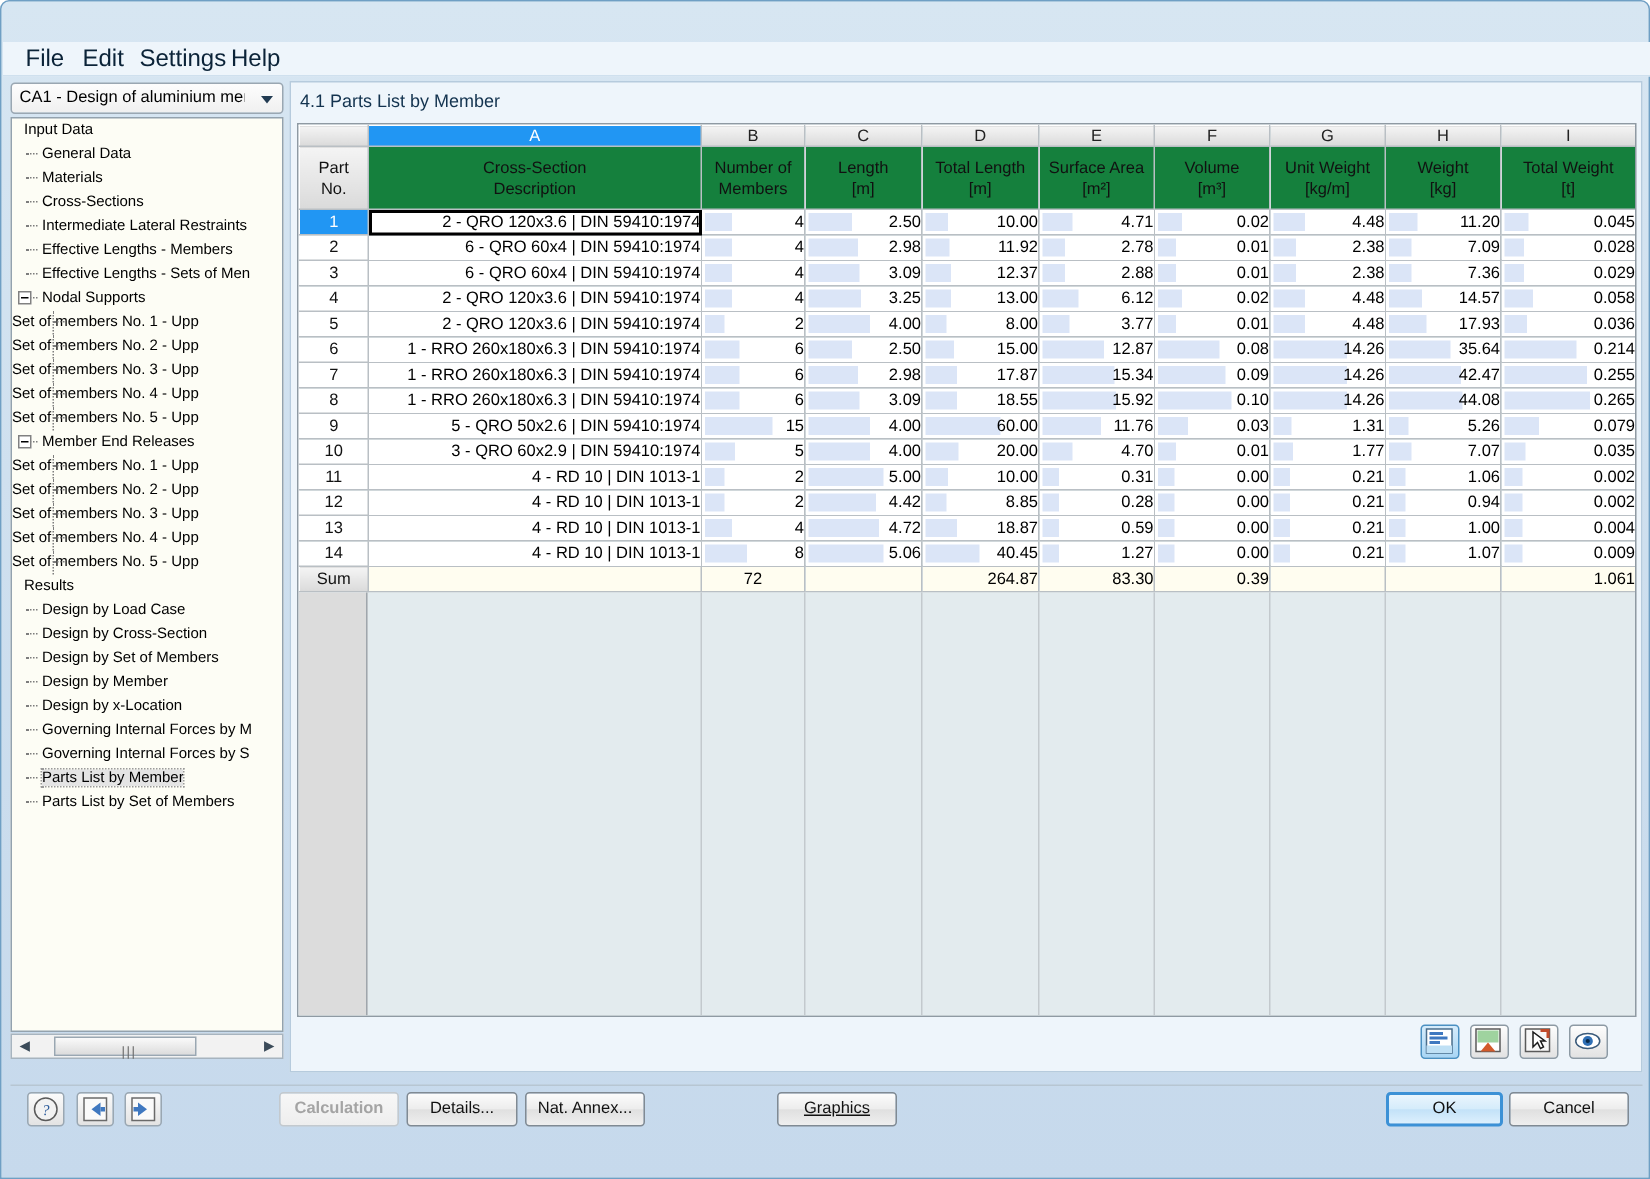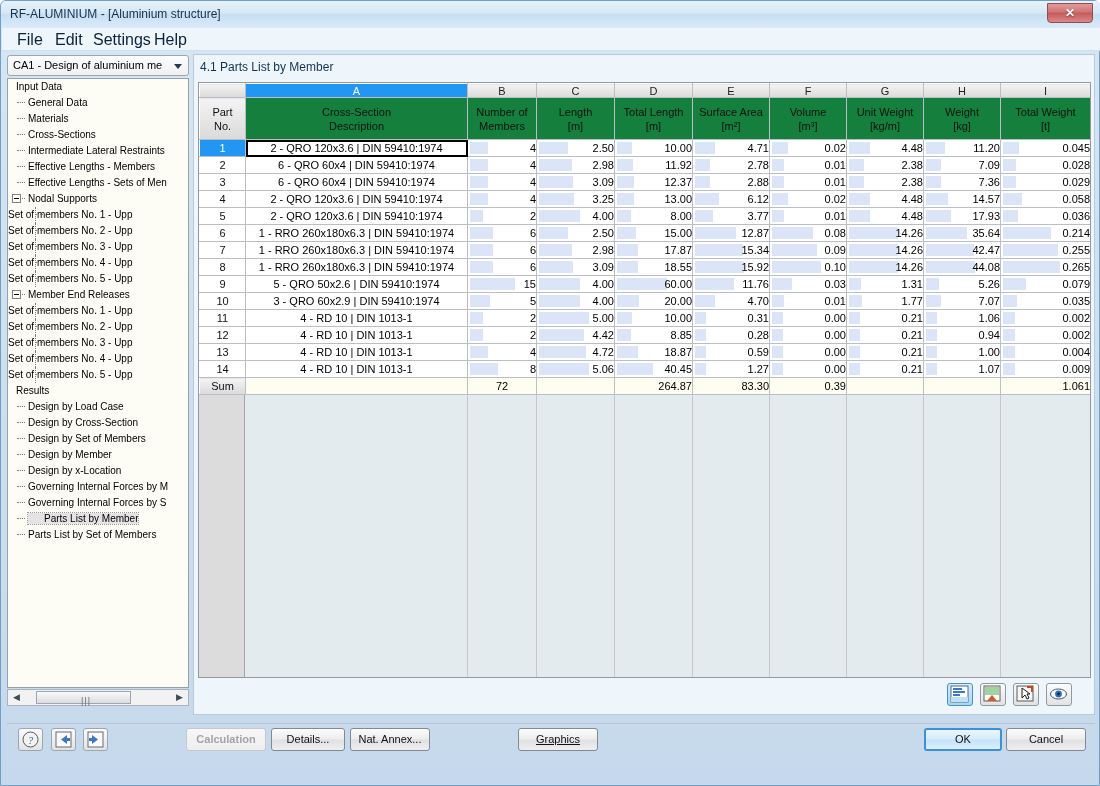--- a/index.html
+++ b/index.html
@@ -157,21 +157,20 @@
   .tree-box:after {
     content: "";
     position: absolute;
     left: 1px; top: 3px;
     width: 5px; height: 1px;
     background: #000;
   }
   .tree-row.selected-label span.lbl {
     background: #e4e4e4;
     outline: 1px dotted #9a9a9a;
-    padding-left: 16px;
   }
   #hscroll {
     position: absolute;
     left: 0; top: 634px;
     width: 182px; height: 17px;
     box-sizing: border-box;
     background: #f2f2f2;
     border: 1px solid #a7b4bf;
   }
   .hs-arrow {
@@ -293,21 +292,21 @@
     background: #2196f3;
     color: #fff;
   }
   tr.datarow td {
     height: 17px;
     background: #ffffff;
     vertical-align: middle;
   }
   td.desc {
     padding-left: 4px;
-    text-align: center;
+    text-align: right;
     white-space: nowrap;
     position: relative;
   }
   td.desc.focus {
     outline: 2px solid #000;
     outline-offset: -2px;
   }
   td.num {
     position: relative;
     text-align: right;
@@ -406,24 +405,20 @@
   .u { text-decoration: underline; }
 
   
   svg { display: block; }
 </style>
 </head>
 <body>
 
 <div id="window">
 
-  <div id="titlebar">
-    <div id="title-text">RF-ALUMINIUM - [Aluminium structure]</div>
-    <div id="close-btn">✕</div>
-  </div>
 
   <div id="menubar">
     <div class="menu-item" style="left:8px">File</div>
     <div class="menu-item" style="left:46px">Edit</div>
     <div class="menu-item" style="left:84px">Settings</div>
     <div class="menu-item" style="left:145px">Help</div>
   </div>
 
   <div id="leftpanel">
 

